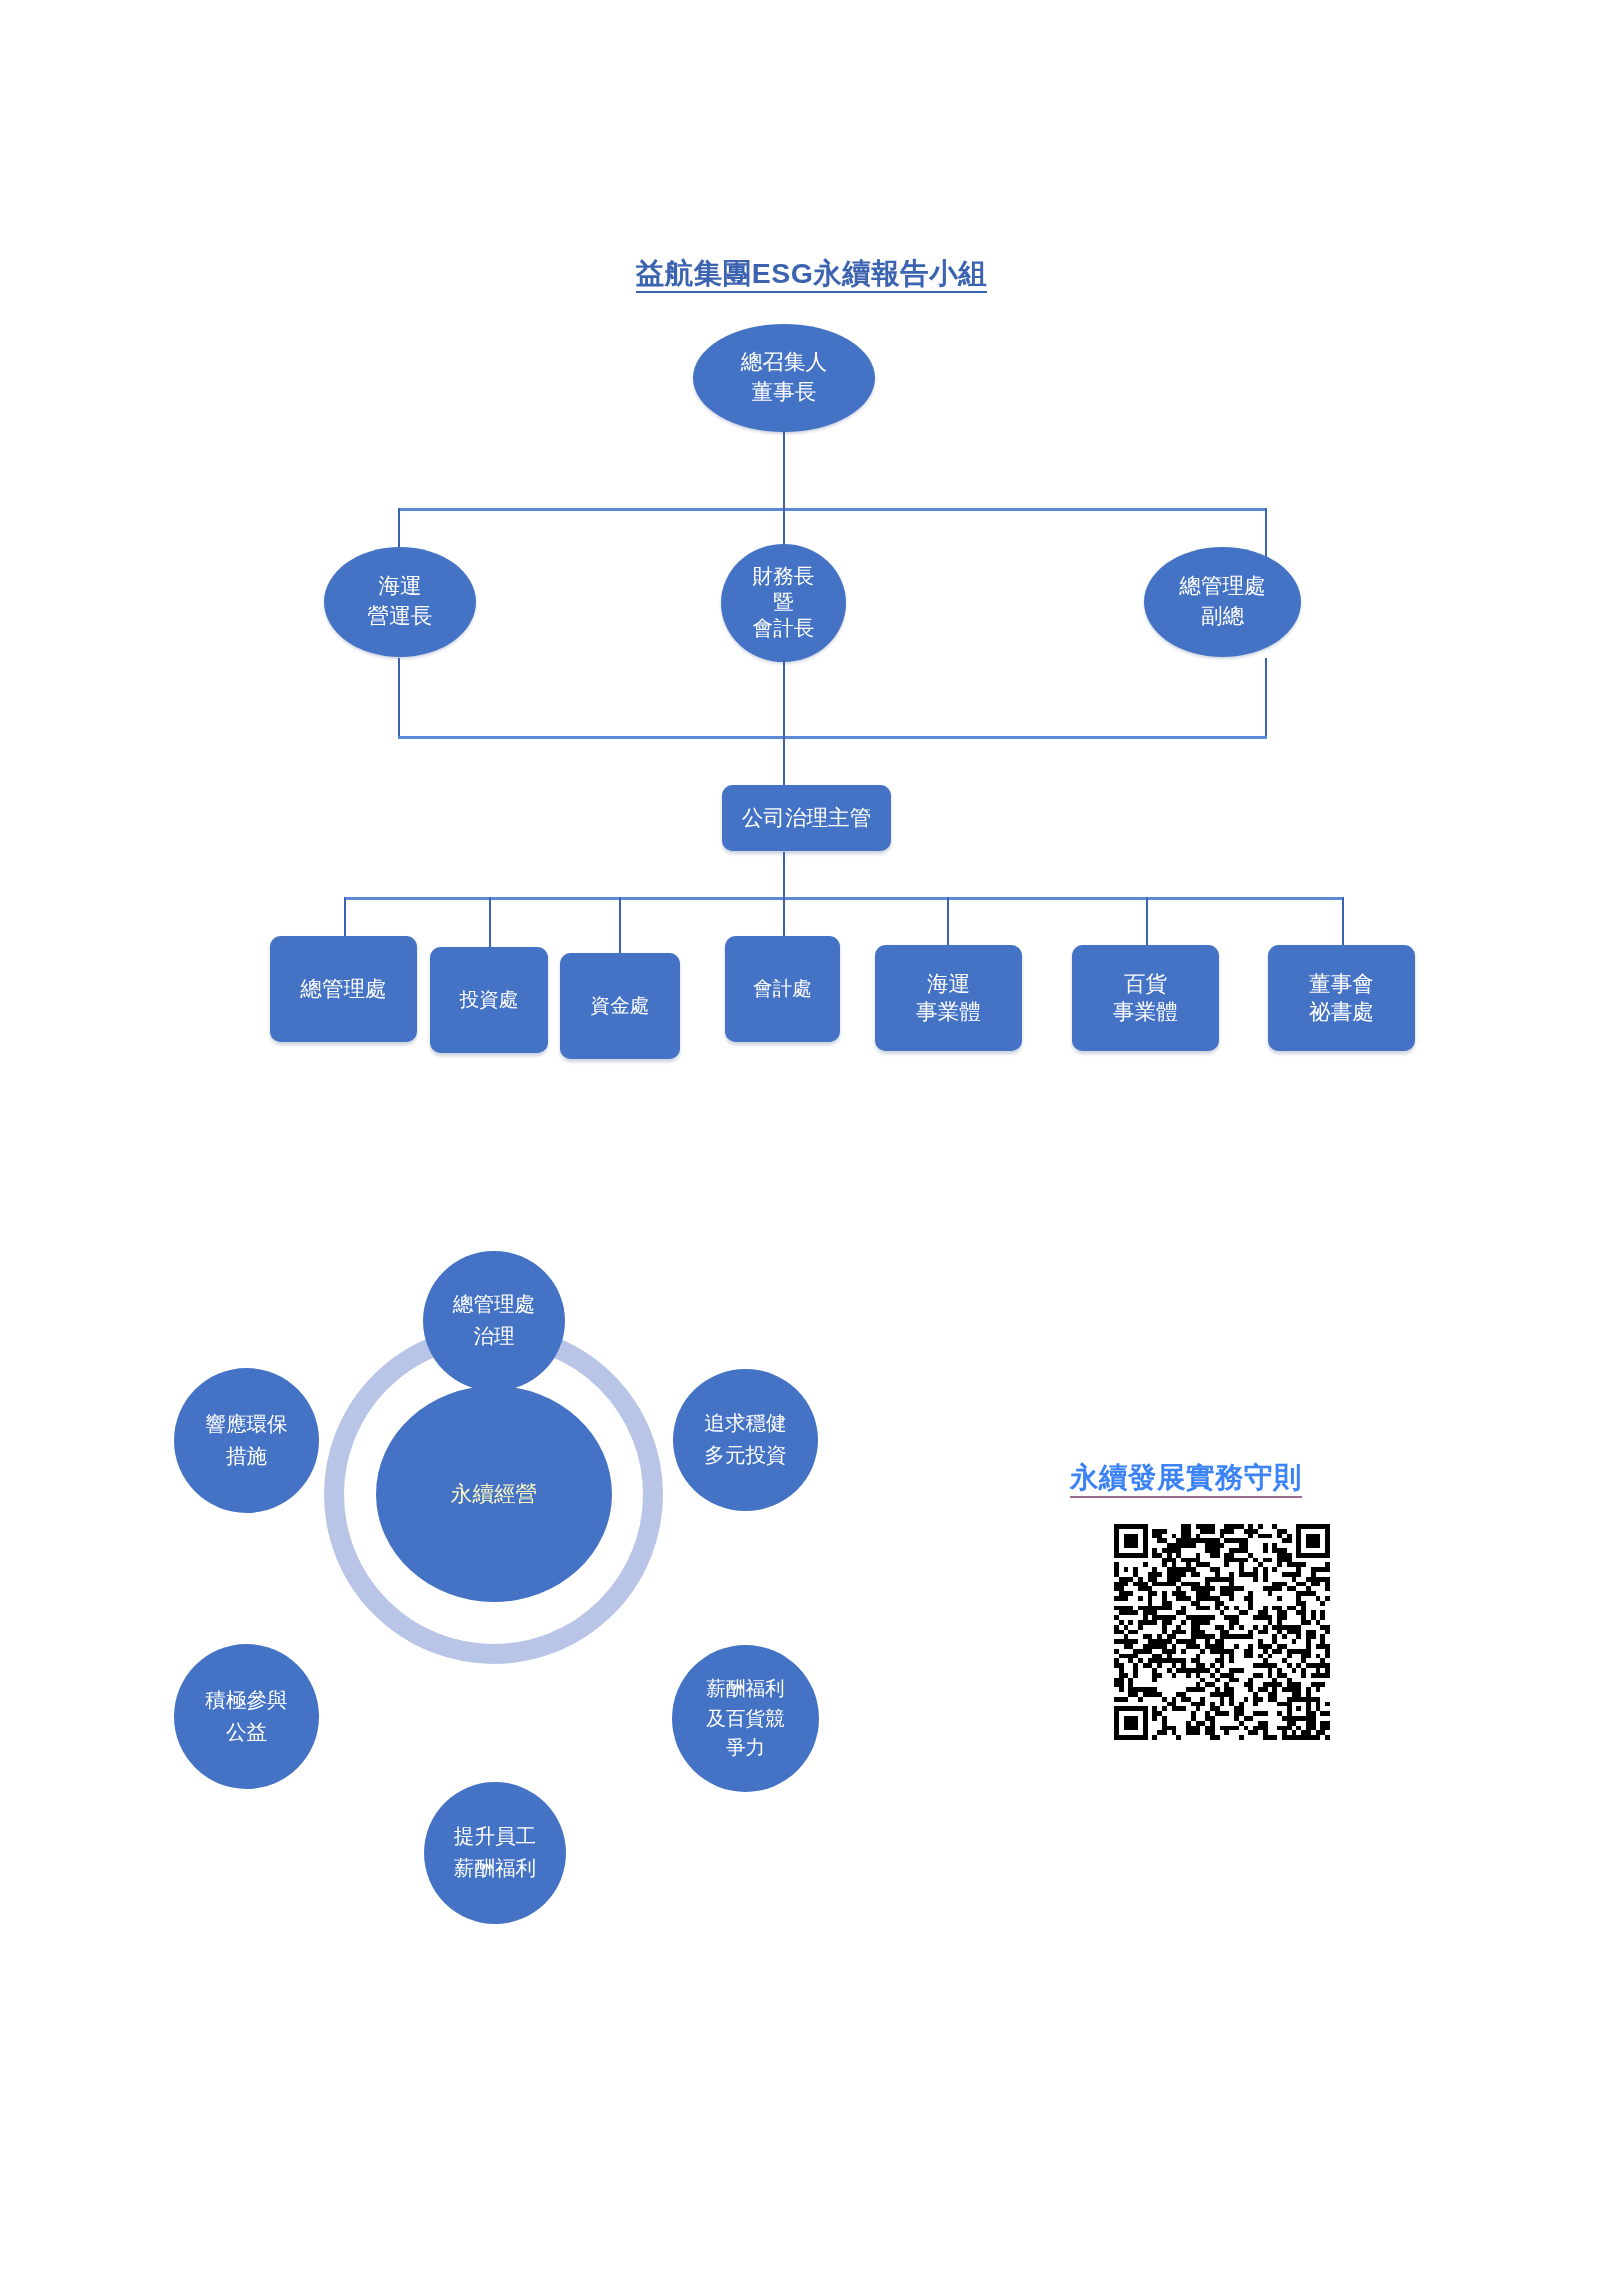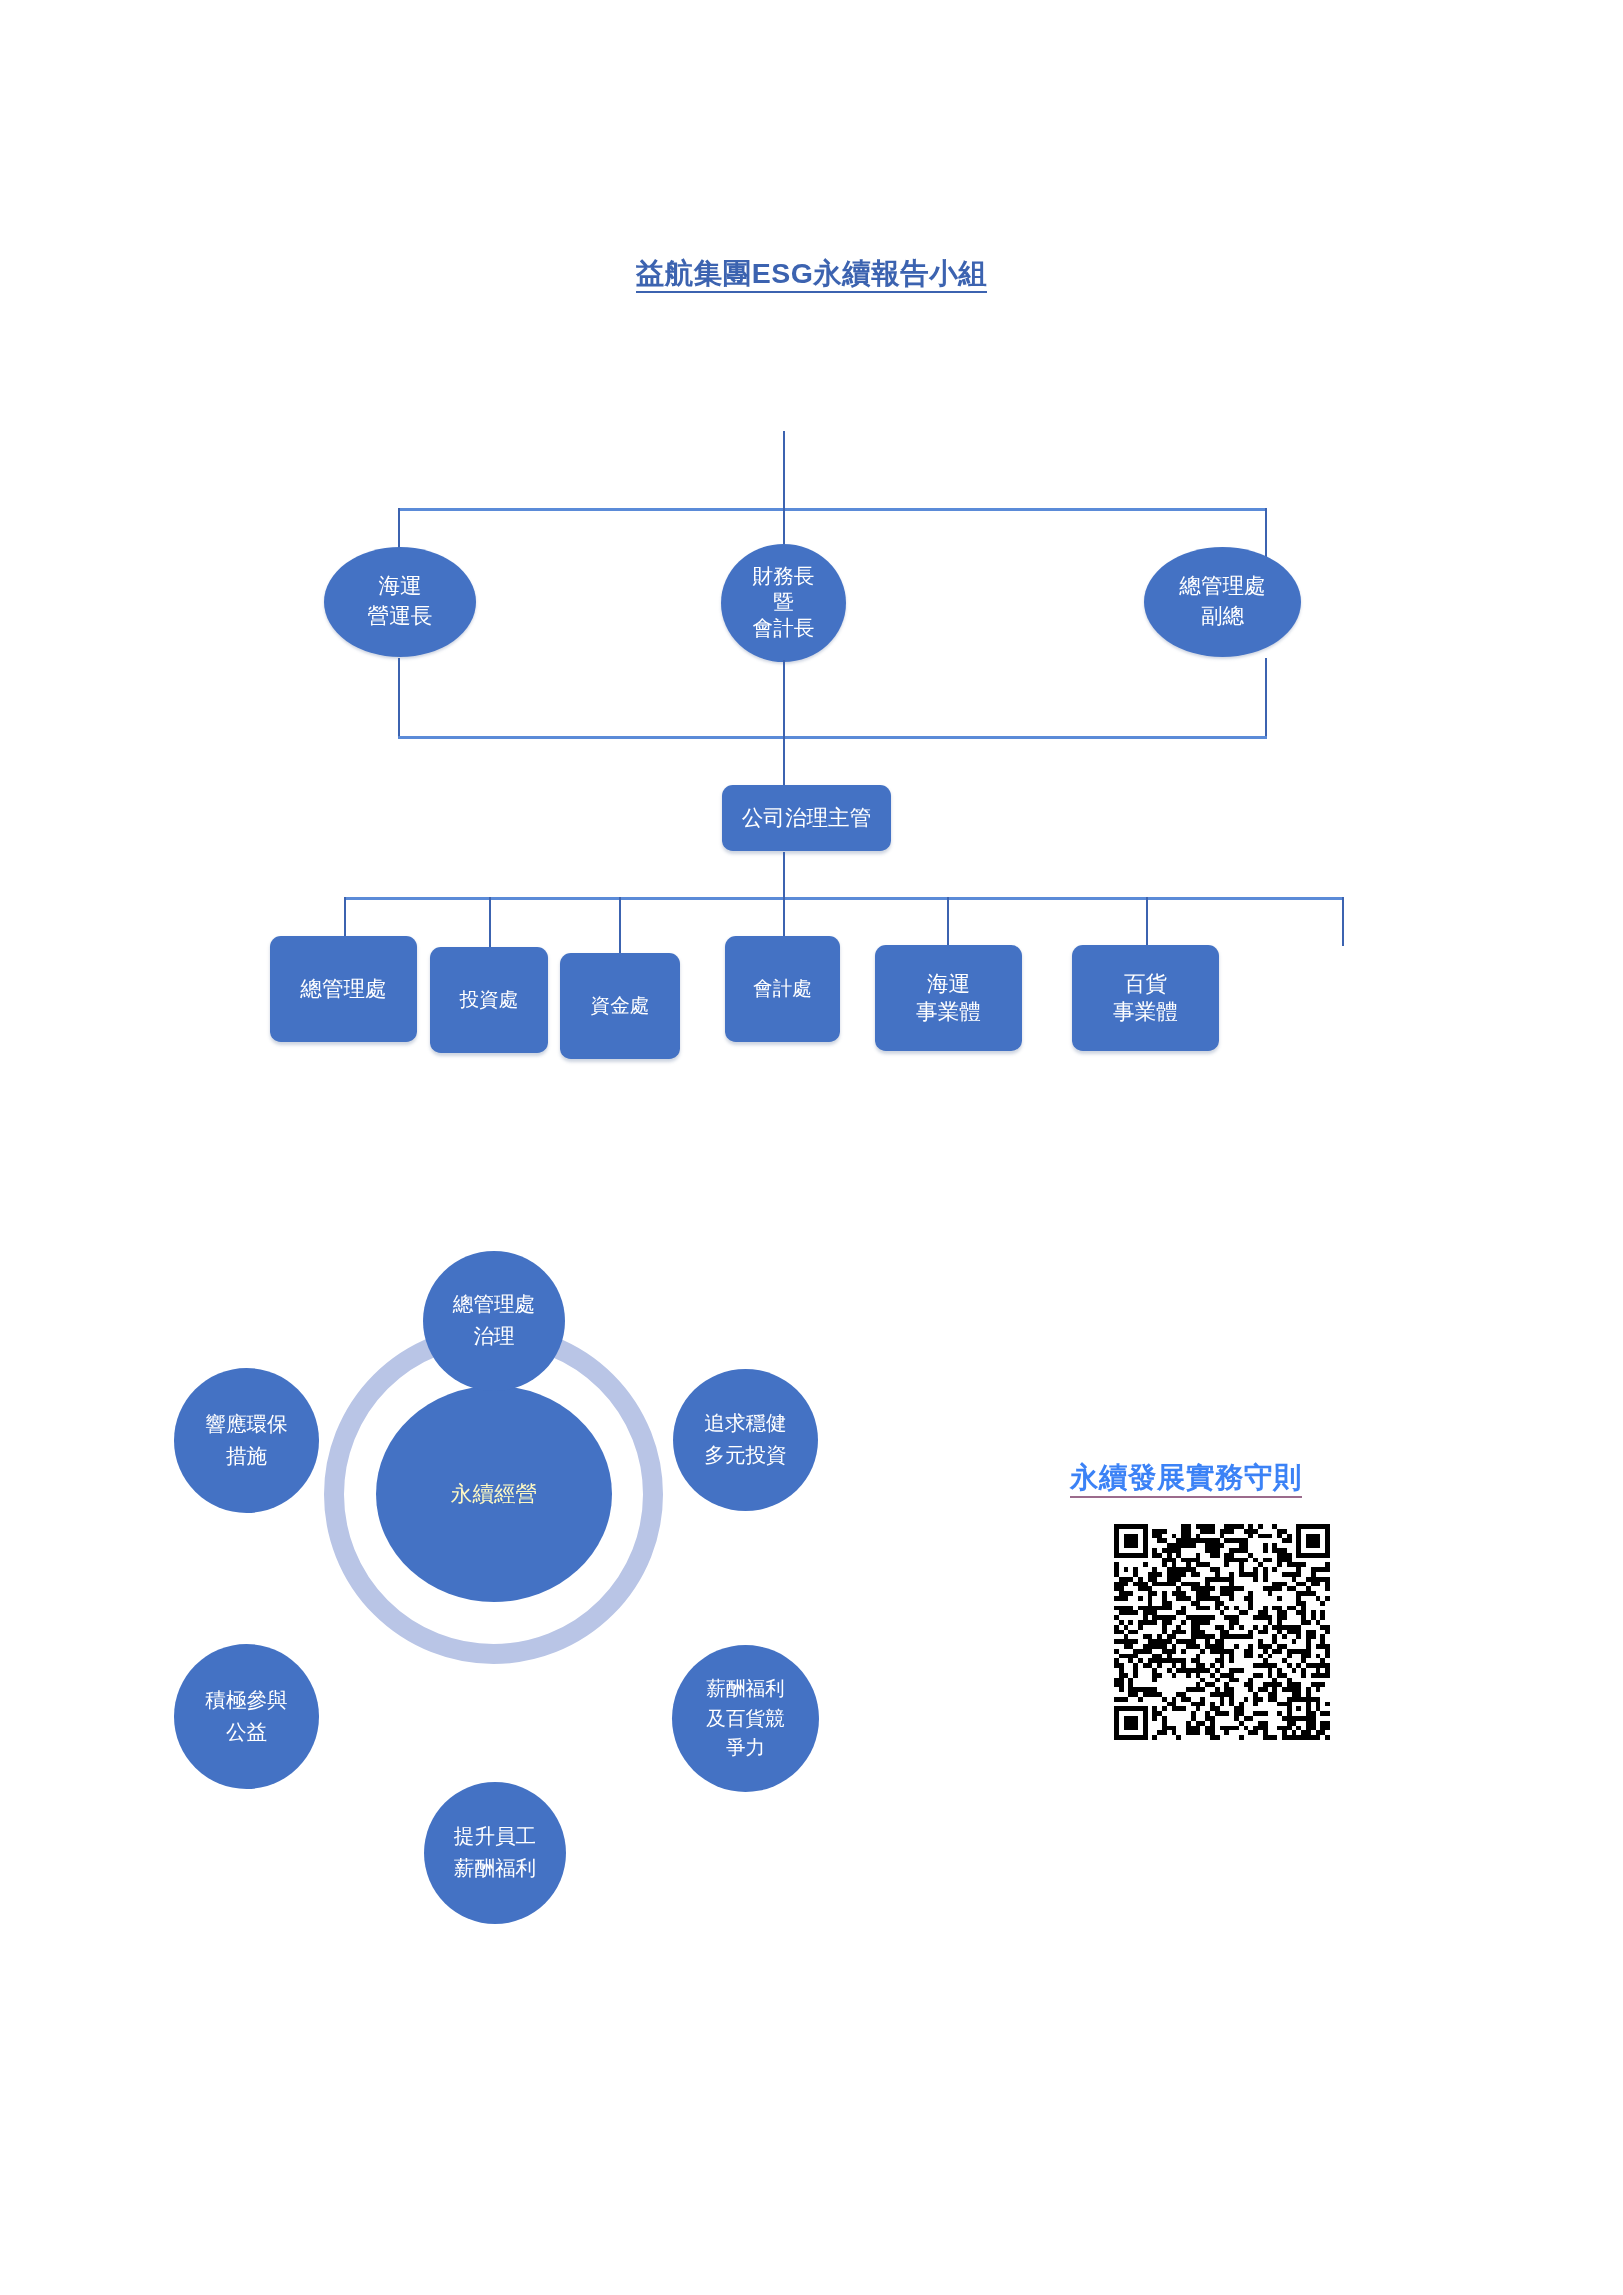--- a/index.html
+++ b/index.html
@@ -100,20 +100,22 @@
 </style>
 </head>
 <body>
 
 <div id="org-chart-section">
 
   <div id="org-title">
     <span class="u">益航集團ESG永續報告小組</span>
   </div>
 
+  <div class="ellipse" style="left:693px;top:324px;width:182px;height:108px;">總召集人
+董事長</div>
 
   <div class="ln-v" style="left:783px;top:431px;height:79px;"></div>
   <div class="ln-h" style="left:398px;top:508px;width:869px;"></div>
   <div class="ln-v" style="left:398px;top:508px;height:58px;"></div>
   <div class="ln-v" style="left:783px;top:508px;height:58px;"></div>
   <div class="ln-v" style="left:1265px;top:508px;height:58px;"></div>
 
   <div class="ellipse" style="left:324px;top:547px;width:152px;height:110px;">海運
 營運長</div>
 
@@ -150,20 +152,22 @@
   <div class="rbox small" style="left:560px;top:953px;width:120px;height:106px;">資金處</div>
 
   <div class="rbox small" style="left:725px;top:936px;width:115px;height:106px;">會計處</div>
 
   <div class="rbox" style="left:875px;top:945px;width:147px;height:106px;">海運
 事業體</div>
 
   <div class="rbox" style="left:1072px;top:945px;width:147px;height:106px;">百貨
 事業體</div>
 
+  <div class="rbox" style="left:1268px;top:945px;width:147px;height:106px;">董事會
+祕書處</div>
 
 </div>
 
 <div id="cycle-section">
 
   <div id="cycle-ring"></div>
 
   <div id="cycle-hub">永續經營</div>
 
   <div class="spoke" style="left:423px;top:83px;width:142px;height:140px;">總管理處

